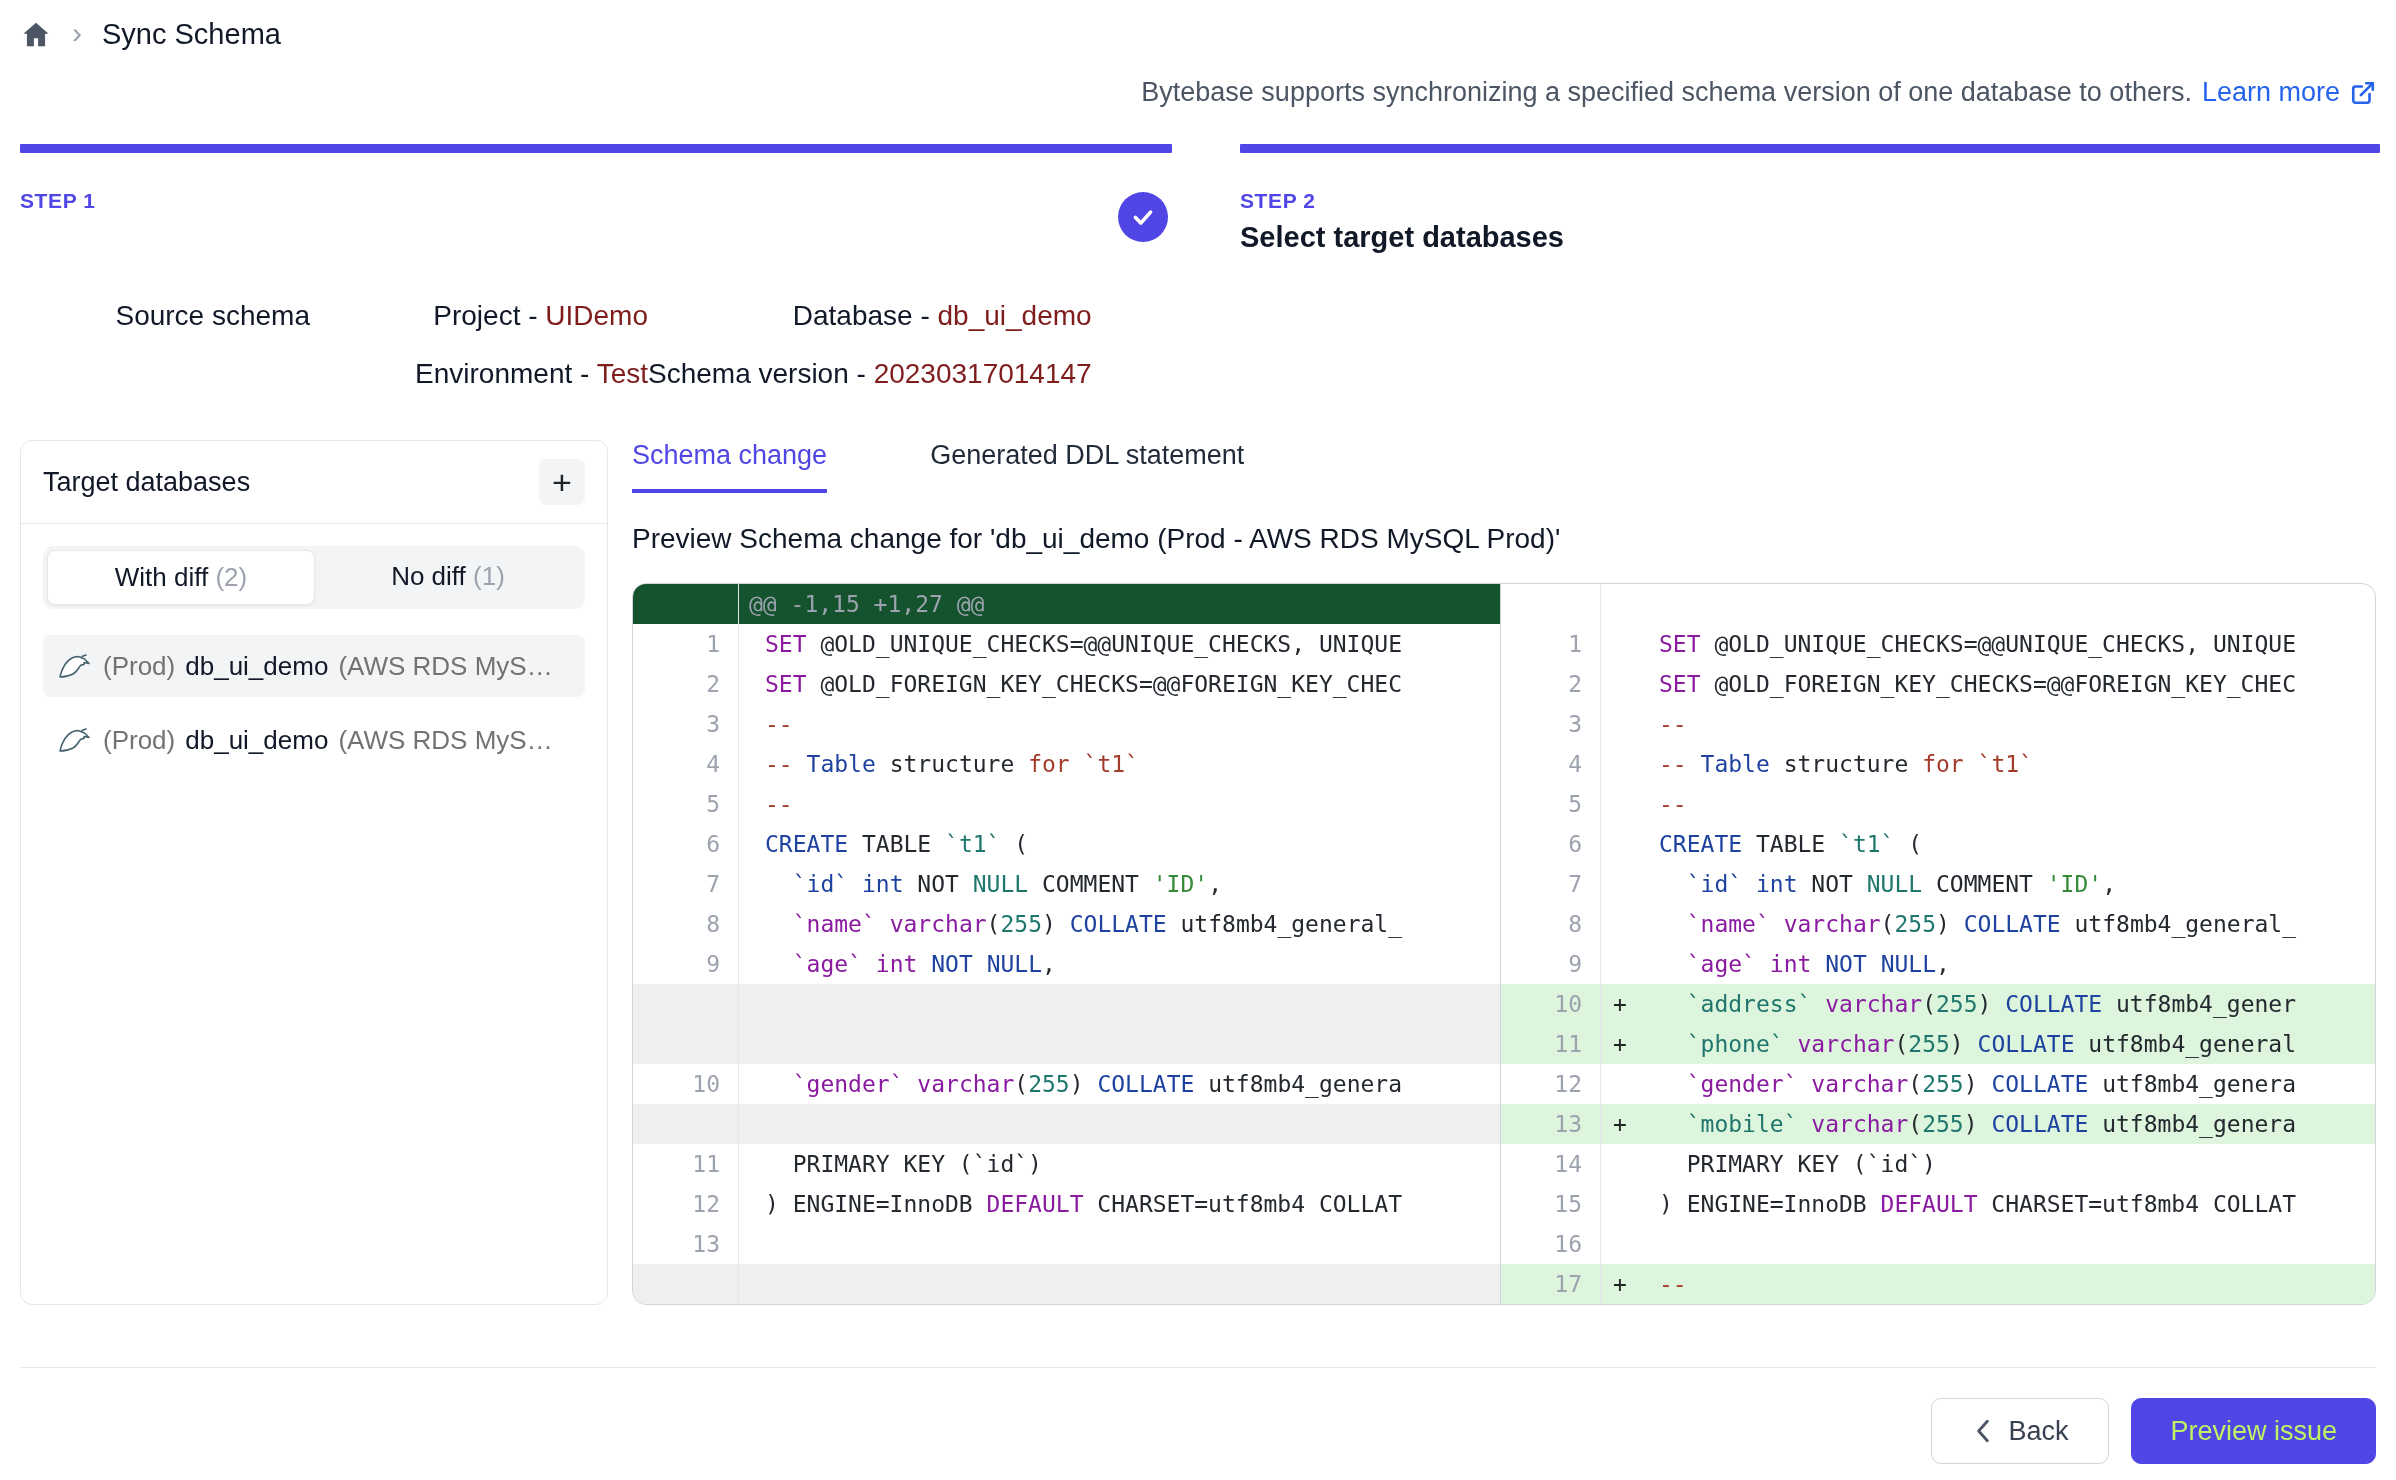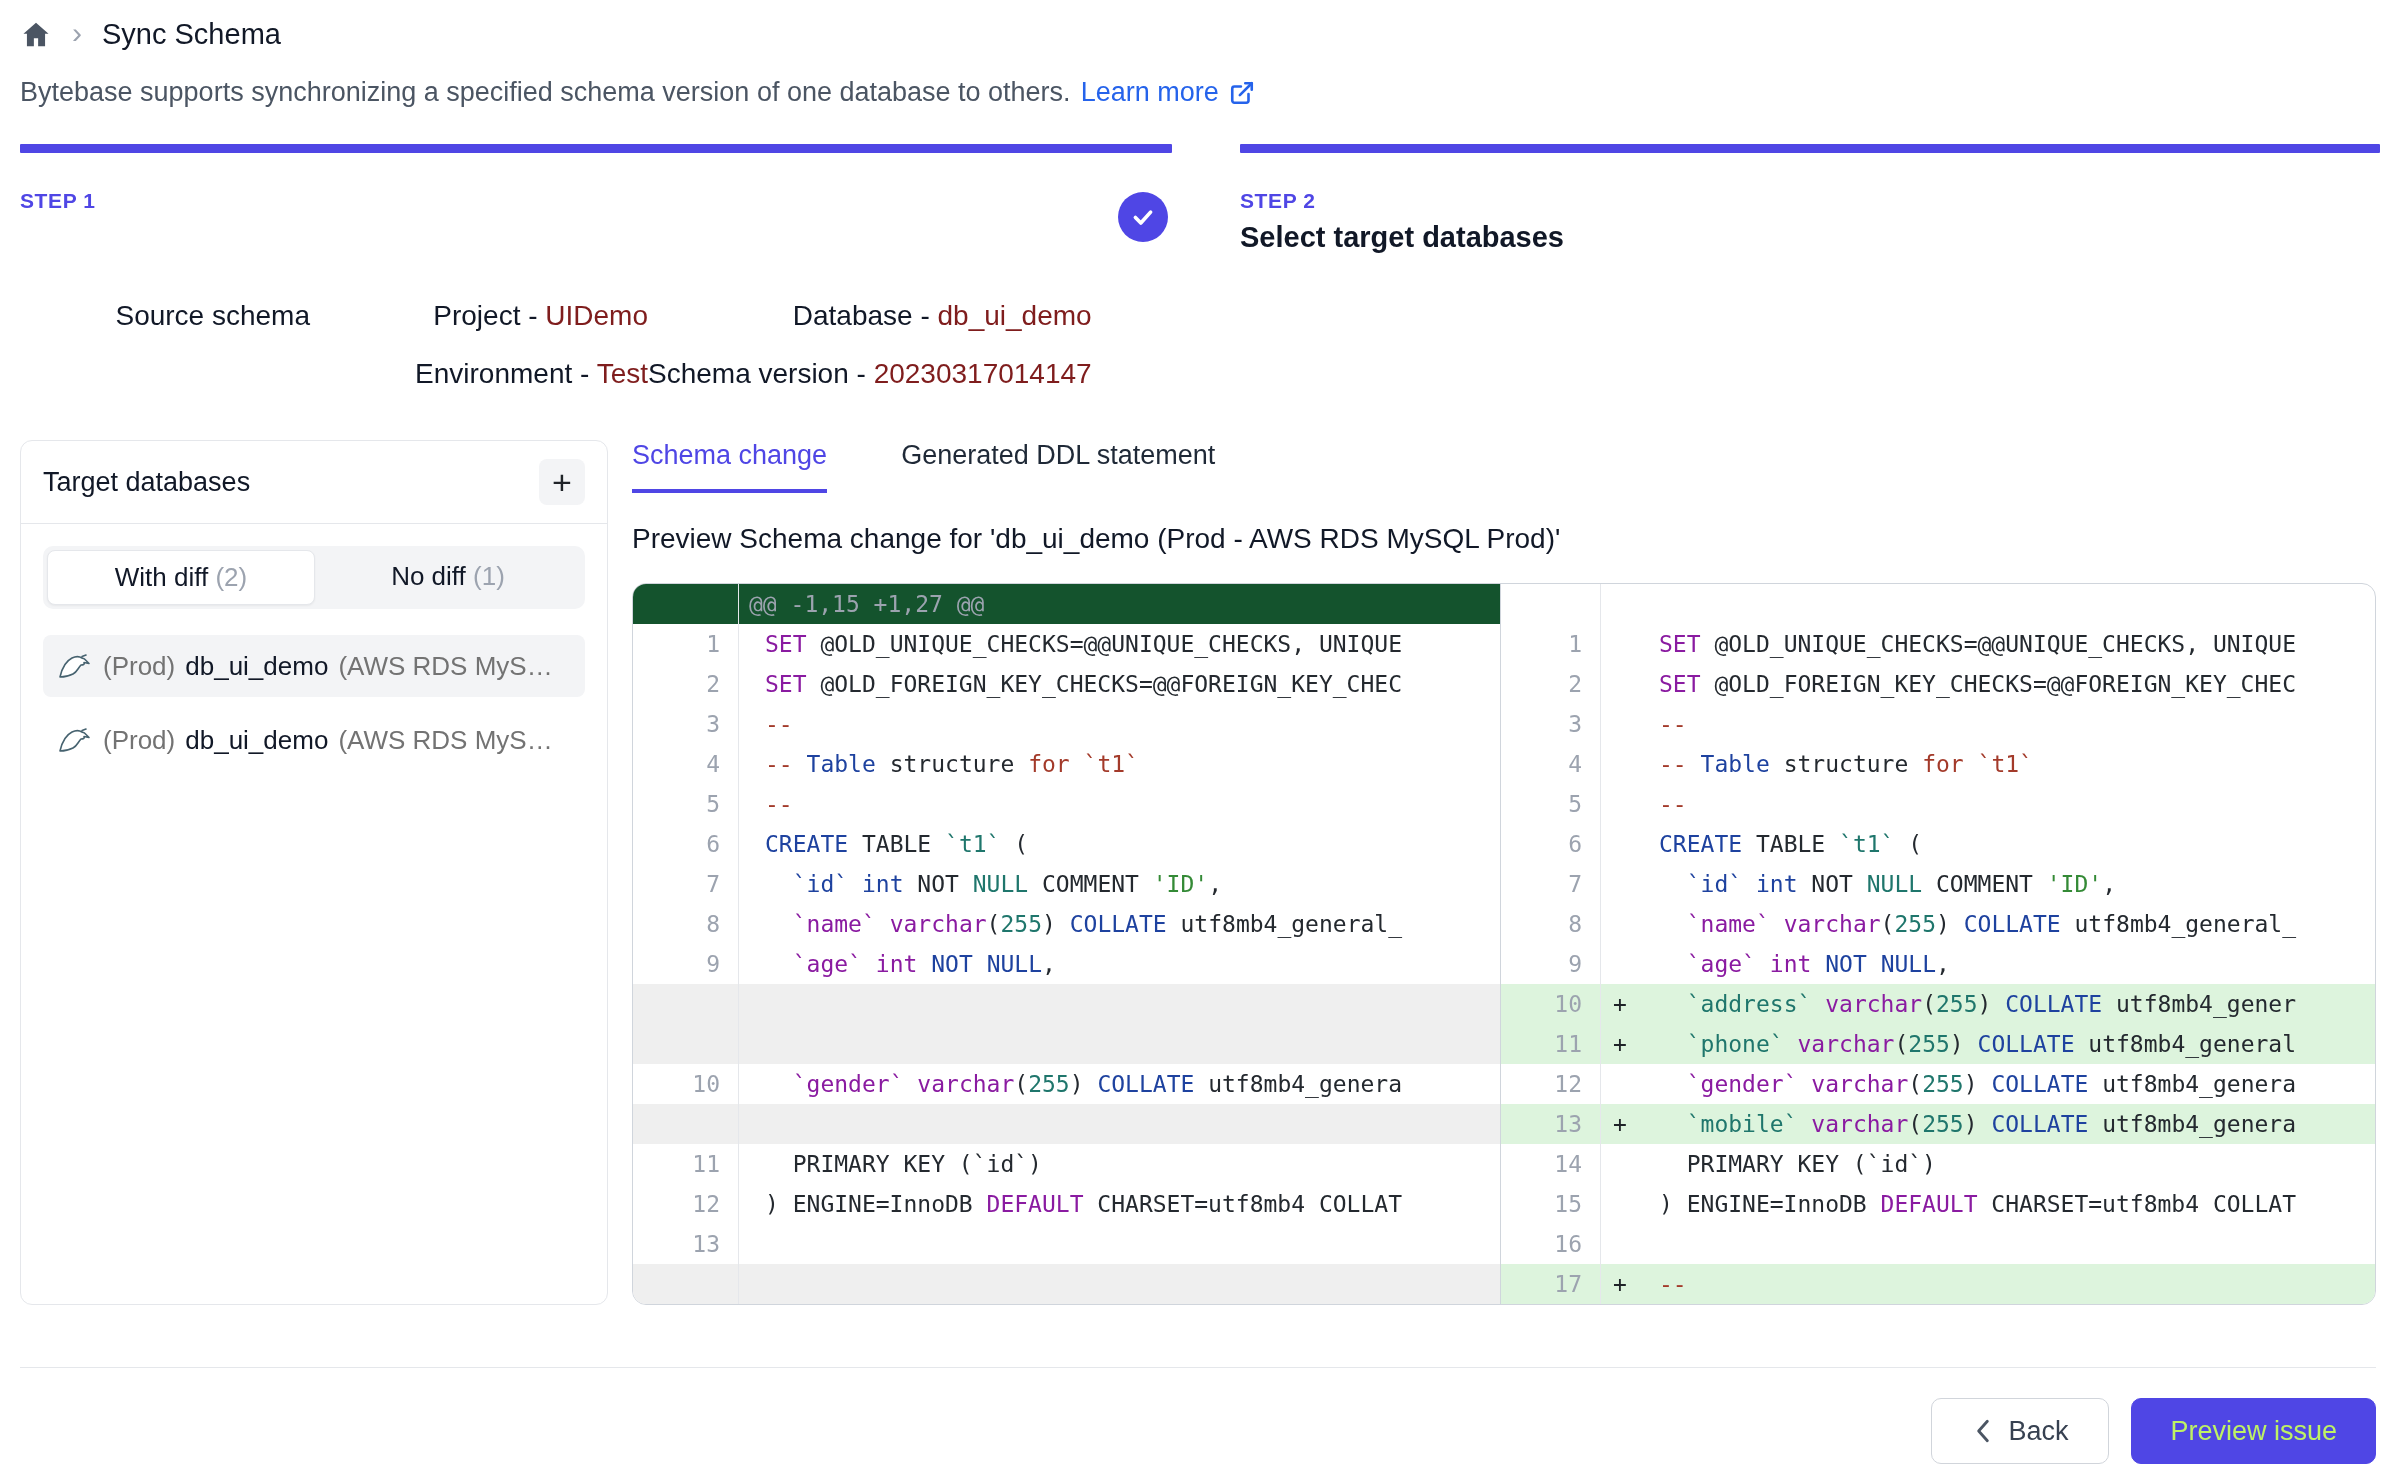--- a/index.html
+++ b/index.html
@@ -7,21 +7,21 @@
     font-family:"Liberation Sans", sans-serif; color:#111827; overflow:hidden; }
   .page { padding:14px 20px 0 20px; width:2396px; }
 
   
   .crumb { display:flex; align-items:center; gap:20px; margin-top:4px; }
   .crumb .home { width:32px; height:32px; color:#4b5563; cursor:pointer; }
   .crumb .sep { color:#9ca3af; font-size:30px; line-height:30px; transform:translateY(-2px); }
   .crumb .title { font-size:29px; font-weight:500; color:#111827; }
 
   
-  .desc { margin-top:26px; font-size:27px; color:#4b5563; display:flex; align-items:center; gap:10px; }
+  .desc { margin-top:26px; font-size:27px; color:#4b5563; display:flex; align-items:center; gap:10px;justify-content:flex-end; }
   .desc a { color:#2563eb; text-decoration:none; display:inline-flex; align-items:center; gap:10px; }
   .ext-ic { width:26px; height:26px; }
 
   
   .steps { display:grid; grid-template-columns:1152px 1140px; column-gap:68px; margin-top:36px; }
   .step { position:relative; }
   .step .bar { height:9px; background:#4f46e5; border-radius:1px; }
   .step .lbl { margin-top:36px; font-size:21px; font-weight:700; letter-spacing:0.6px; color:#4f46e5; }
   .step .ttl { margin-top:8px; font-size:29px; font-weight:600; color:#111827; }
   .check { position:absolute; right:4px; top:48px; width:50px; height:50px; border-radius:50%;
@@ -52,21 +52,21 @@
   .db-item { display:flex; align-items:center; gap:10px; height:62px; padding:0 14px; border-radius:8px;
     font-size:26px; cursor:pointer; }
   .db-item.selected { background:#f3f4f6; }
   .db-item .env, .db-item .inst { color:#737373; }
   .db-item .name { color:#111827; font-weight:500; }
   .db-item .inst { flex:1; min-width:0; overflow:hidden; text-overflow:ellipsis; white-space:nowrap; }
   .mysql-ic { width:36px; height:30px; flex:none; }
 
   
   .right { flex:1; min-width:0; }
-  .tabs { display:flex; gap:74px;align-items:flex-end; }
+  .tabs { display:flex; gap:103px;align-items:flex-end; }
   .tab { font-size:27px; padding-bottom:18px; color:#1f2937; cursor:pointer; border-bottom:4px solid transparent; }
   .tab.active { color:#4f46e5; border-bottom-color:#4f46e5; }
   .pv-title { margin-top:30px; font-size:28px; color:#111827; }
 
   
   .diff { margin-top:28px; display:flex; border:1px solid #d0d5dc; border-radius:14px; overflow:hidden;
     font-family:"DejaVu Sans Mono", monospace; font-size:23px; background:#fff; }
   .pane { display:flex; flex-direction:column; }
   .pane.left { width:868px; border-right:1px solid #d0d5dc; }
   .pane.right { flex:1; min-width:0; }

